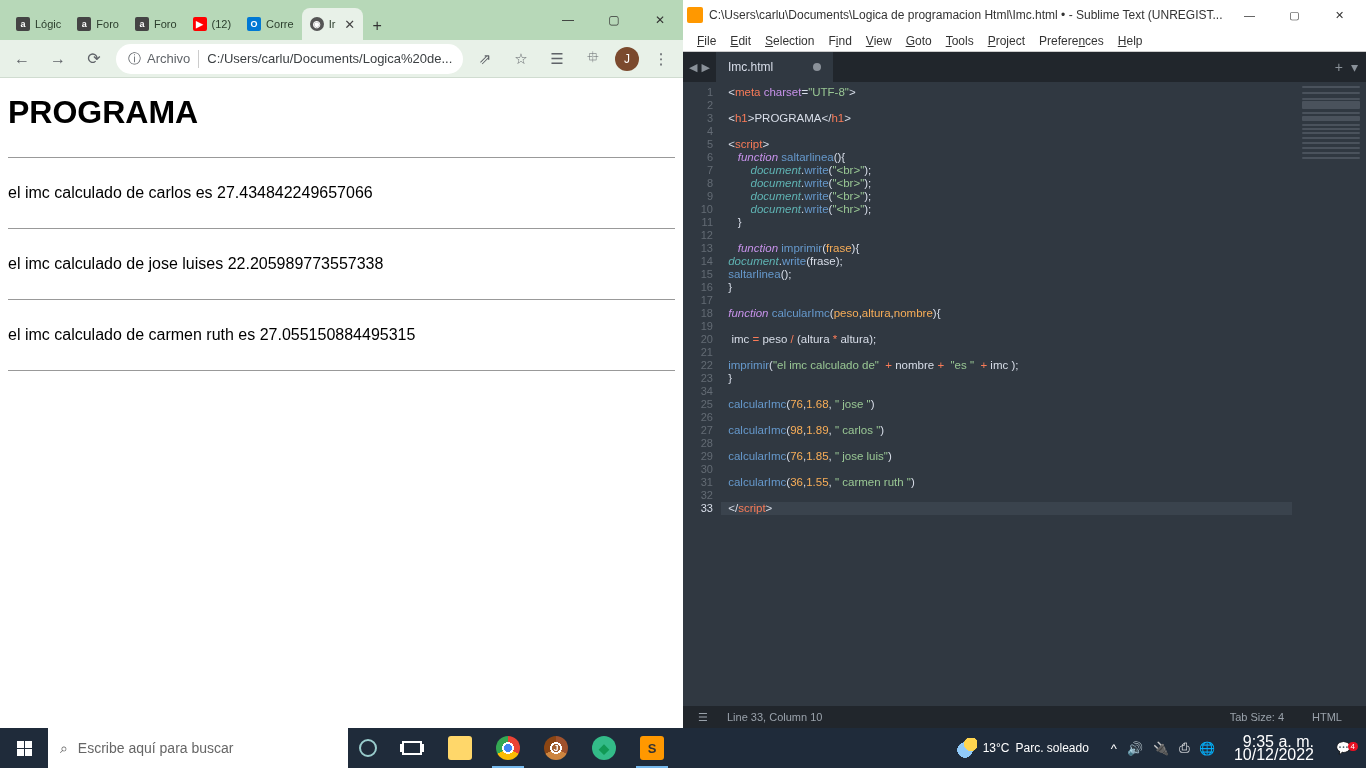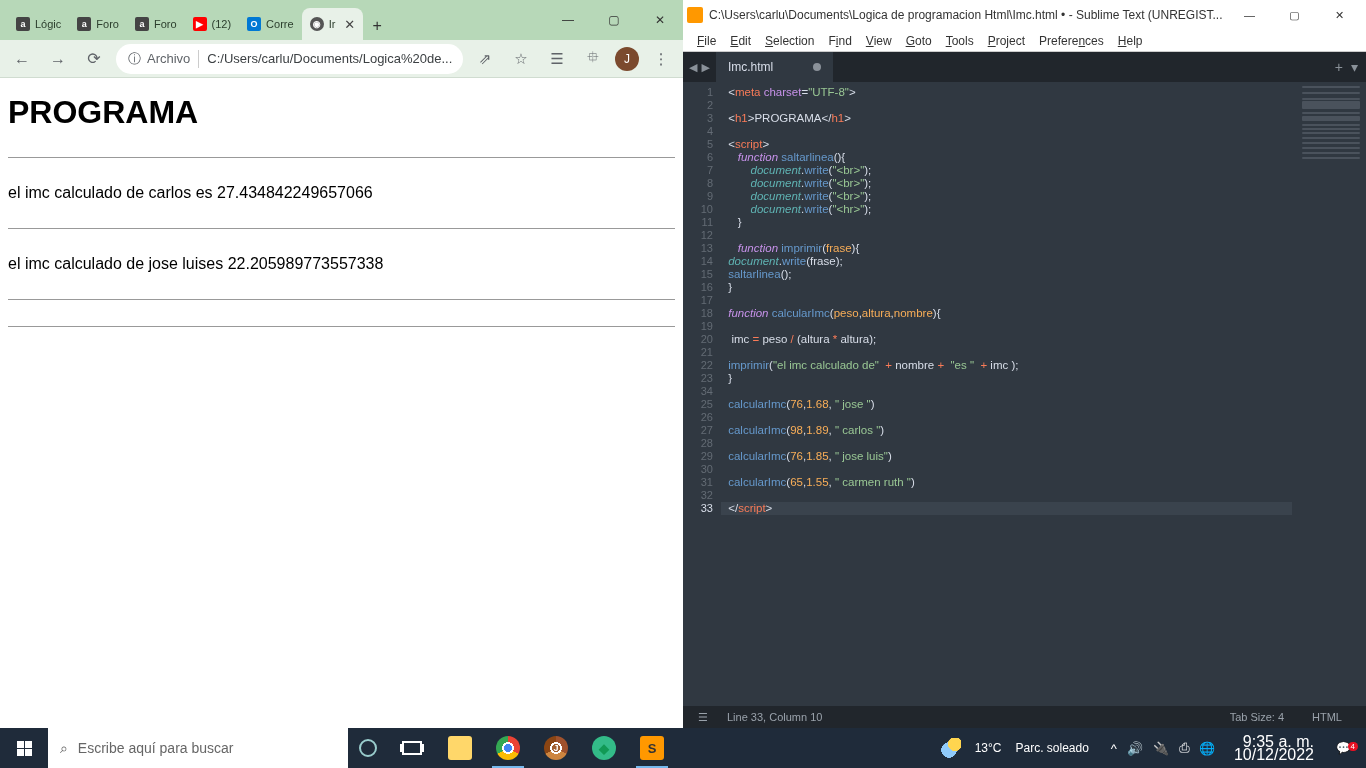--- a/index.html
+++ b/index.html
@@ -84,21 +84,21 @@
 .ic-explorer { background: #ffd76a; }
 .ic-chrome { background: radial-gradient(circle at 50% 50%, #4285f4 0 25%, #fff 25% 35%, transparent 35%), conic-gradient(#ea4335 0 120deg,#fbbc05 120deg 240deg,#34a853 240deg 360deg); border-radius:50%; }
 .ic-chrome2 { background: radial-gradient(circle at 50% 50%, #a15e2f 0 25%, #fff 25% 35%, transparent 35%), conic-gradient(#a0522d 0 120deg,#cd853f 120deg 240deg,#8b4513 240deg 360deg); border-radius:50%; position:relative;}
 .ic-chrome2::after{content:'J';position:absolute;font-size:9px;color:#fff;}
 .ic-taskview { border: 2px solid #fff; width: 20px; height: 14px; position: relative; }
 .ic-taskview::before { content:''; position:absolute; left:-4px; top:1px; width:2px; height:8px; background:#fff;}
 .ic-taskview::after { content:''; position:absolute; right:-4px; top:1px; width:2px; height:8px; background:#fff;}
 .ic-sublime { background: #ff9800; color:#333;}
 .ic-green { background:#3b8; border-radius:50%; color:#195;}
 .tb-right { margin-left: auto; display: flex; align-items: center; height: 40px; gap: 6px; padding-right: 4px; }
-.weather { display: flex; align-items: center; gap: 14px; padding: 0 10px; }
+.weather { display: flex; align-items: center; gap: 6px; padding: 0 10px; }
 .wicon { width:20px; height:20px; background: radial-gradient(circle at 70% 30%, #ffd54f 0 35%, transparent 36%), radial-gradient(circle at 40% 60%, #90caf9 0 45%, transparent 46%);}
 .tray { display: flex; align-items: center; gap: 10px; padding: 0 6px; font-size: 13px; }
 .clock { text-align: right; font-size: 16px; line-height: 13px; padding: 0 6px; }
 .notif { width: 36px; display:flex; align-items:center; justify-content:center; position:relative;}
 .notif-badge{ position:absolute; bottom:4px; right:4px; background:#e81123; font-size:8px; padding:0 3px; border-radius:6px;}
 </style>
 </head>
 <body>
 
 <div class="chrome">
@@ -161,20 +161,21 @@
         <hr>
       </div>
     <p>el imc calculado de carlos es 27.434842249657066</p>
     <div class="sep">
         <hr>
       </div>
     <p>el imc calculado de jose luises 22.205989773557338</p>
     <div class="sep">
         <hr>
       </div>
+    <p>el imc calculado de carmen ruth es 27.055150884495315</p>
     <div class="sep">
         <hr>
       </div>
   </div>
 </div>
 
 <div class="sublime">
   <div class="sl-titlebar">
     <span class="sl-logo"></span>
     <span class="sl-title">C:\Users\carlu\Documents\Logica de programacion Html\Imc.html • - Sublime Text (UNREGIST...</span>
@@ -269,21 +270,21 @@
 <span class="line"></span>
 <span class="line"> <span class="tok-fn">imprimir</span><span class="tok-punc">(</span><span class="tok-str">"el imc calculado de"</span>  <span class="tok-op">+</span> <span class="tok-txt">nombre</span> <span class="tok-op">+</span>  <span class="tok-str">"es "</span>  <span class="tok-op">+</span> <span class="tok-txt">imc</span> <span class="tok-punc">);</span></span>
 <span class="line"> <span class="tok-punc">}</span></span>
 <span class="line"></span>
 <span class="line"> <span class="tok-fn">calcularImc</span><span class="tok-punc">(</span><span class="tok-num">76</span><span class="tok-punc">,</span><span class="tok-num">1.68</span><span class="tok-punc">,</span> <span class="tok-str">" jose "</span><span class="tok-punc">)</span></span>
 <span class="line"></span>
 <span class="line"> <span class="tok-fn">calcularImc</span><span class="tok-punc">(</span><span class="tok-num">98</span><span class="tok-punc">,</span><span class="tok-num">1.89</span><span class="tok-punc">,</span> <span class="tok-str">" carlos "</span><span class="tok-punc">)</span></span>
 <span class="line"></span>
 <span class="line"> <span class="tok-fn">calcularImc</span><span class="tok-punc">(</span><span class="tok-num">76</span><span class="tok-punc">,</span><span class="tok-num">1.85</span><span class="tok-punc">,</span> <span class="tok-str">" jose luis"</span><span class="tok-punc">)</span></span>
 <span class="line"></span>
-<span class="line"> <span class="tok-fn">calcularImc</span><span class="tok-punc">(</span><span class="tok-num">65</span><span class="tok-punc">,</span><span class="tok-num">1.55</span><span class="tok-punc">,</span> <span class="tok-str">" carmen ruth "</span><span class="tok-punc">)</span></span>
+<span class="line"> <span class="tok-fn">calcularImc</span><span class="tok-punc">(</span><span class="tok-num">36</span><span class="tok-punc">,</span><span class="tok-num">1.55</span><span class="tok-punc">,</span> <span class="tok-str">" carmen ruth "</span><span class="tok-punc">)</span></span>
 <span class="line"></span>
 <span class="line active"> <span class="tok-punc">&lt;/</span><span class="tok-tag">script</span><span class="tok-punc">&gt;</span></span></div>
     <div class="sl-minimap">
       <div class="mm" style="top:4px;height:2px"></div>
         <div class="mm" style="top:10px;height:2px"></div>
       <div class="mm" style="top:16px;height:2px"></div>
         <div class="mm" style="top:19px;height:8px"></div>
       <div class="mm" style="top:30px;height:2px"></div>
         <div class="mm" style="top:34px;height:5px"></div>
       <div class="mm" style="top:42px;height:2px"></div>

